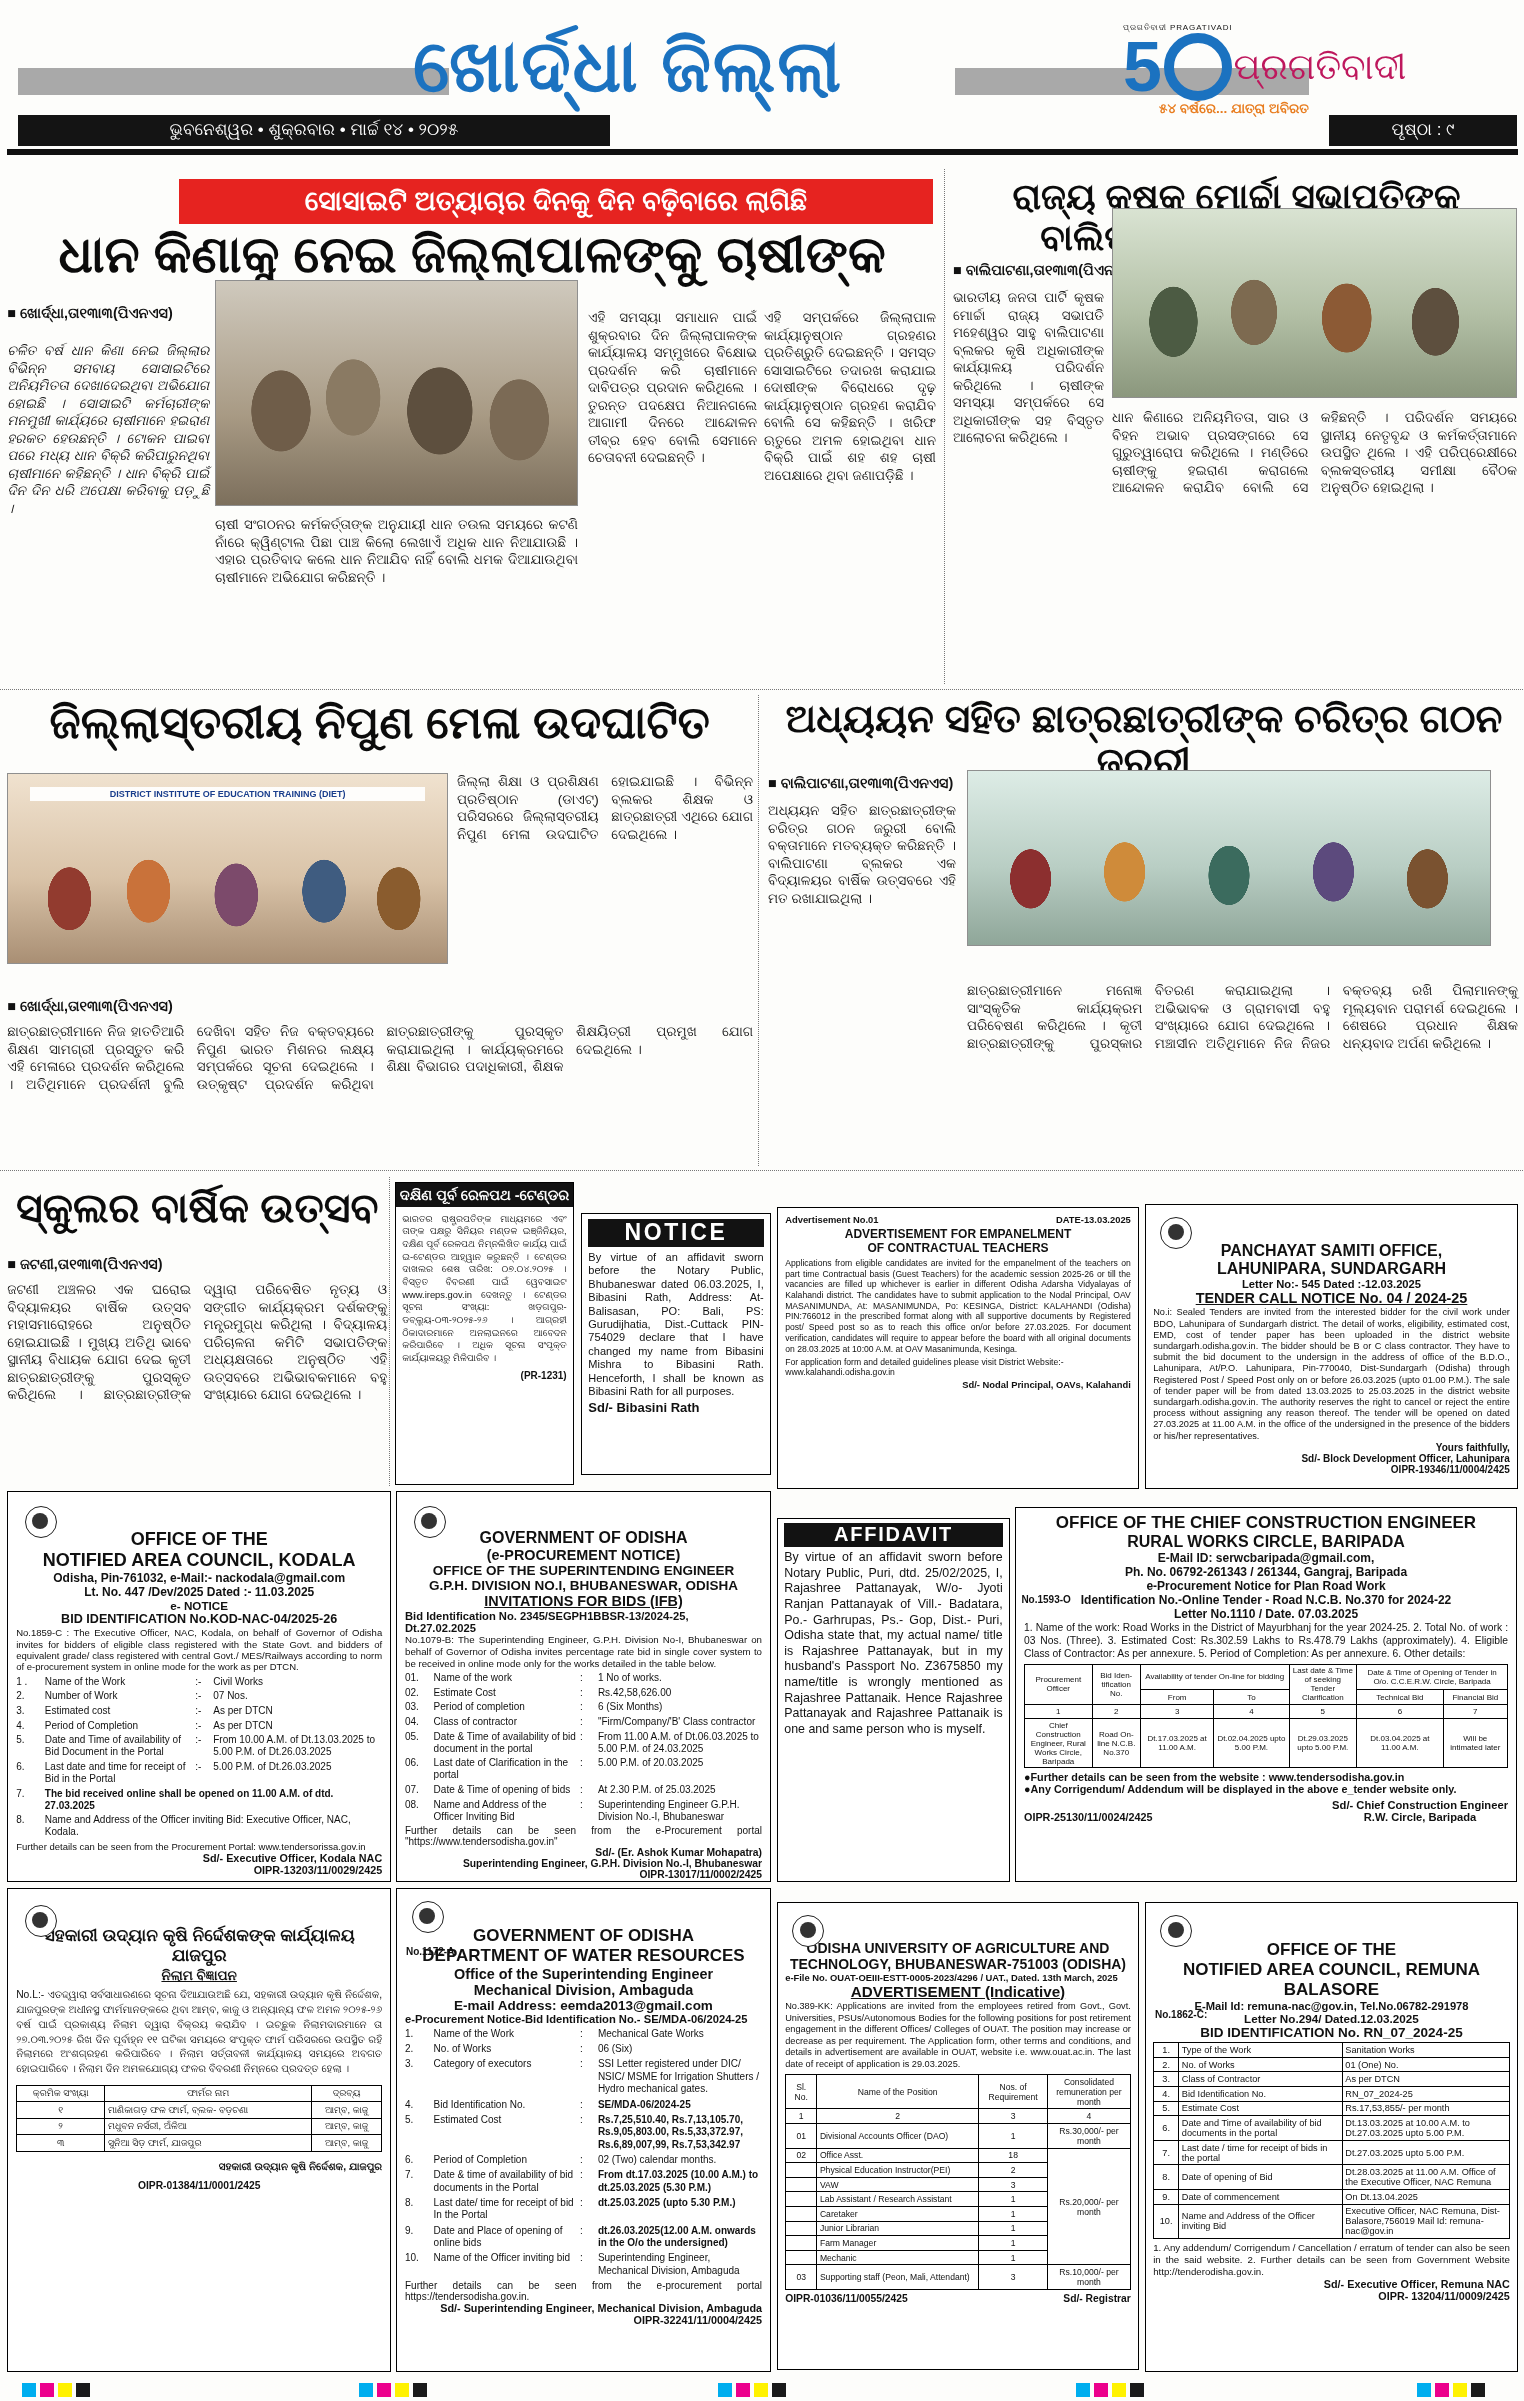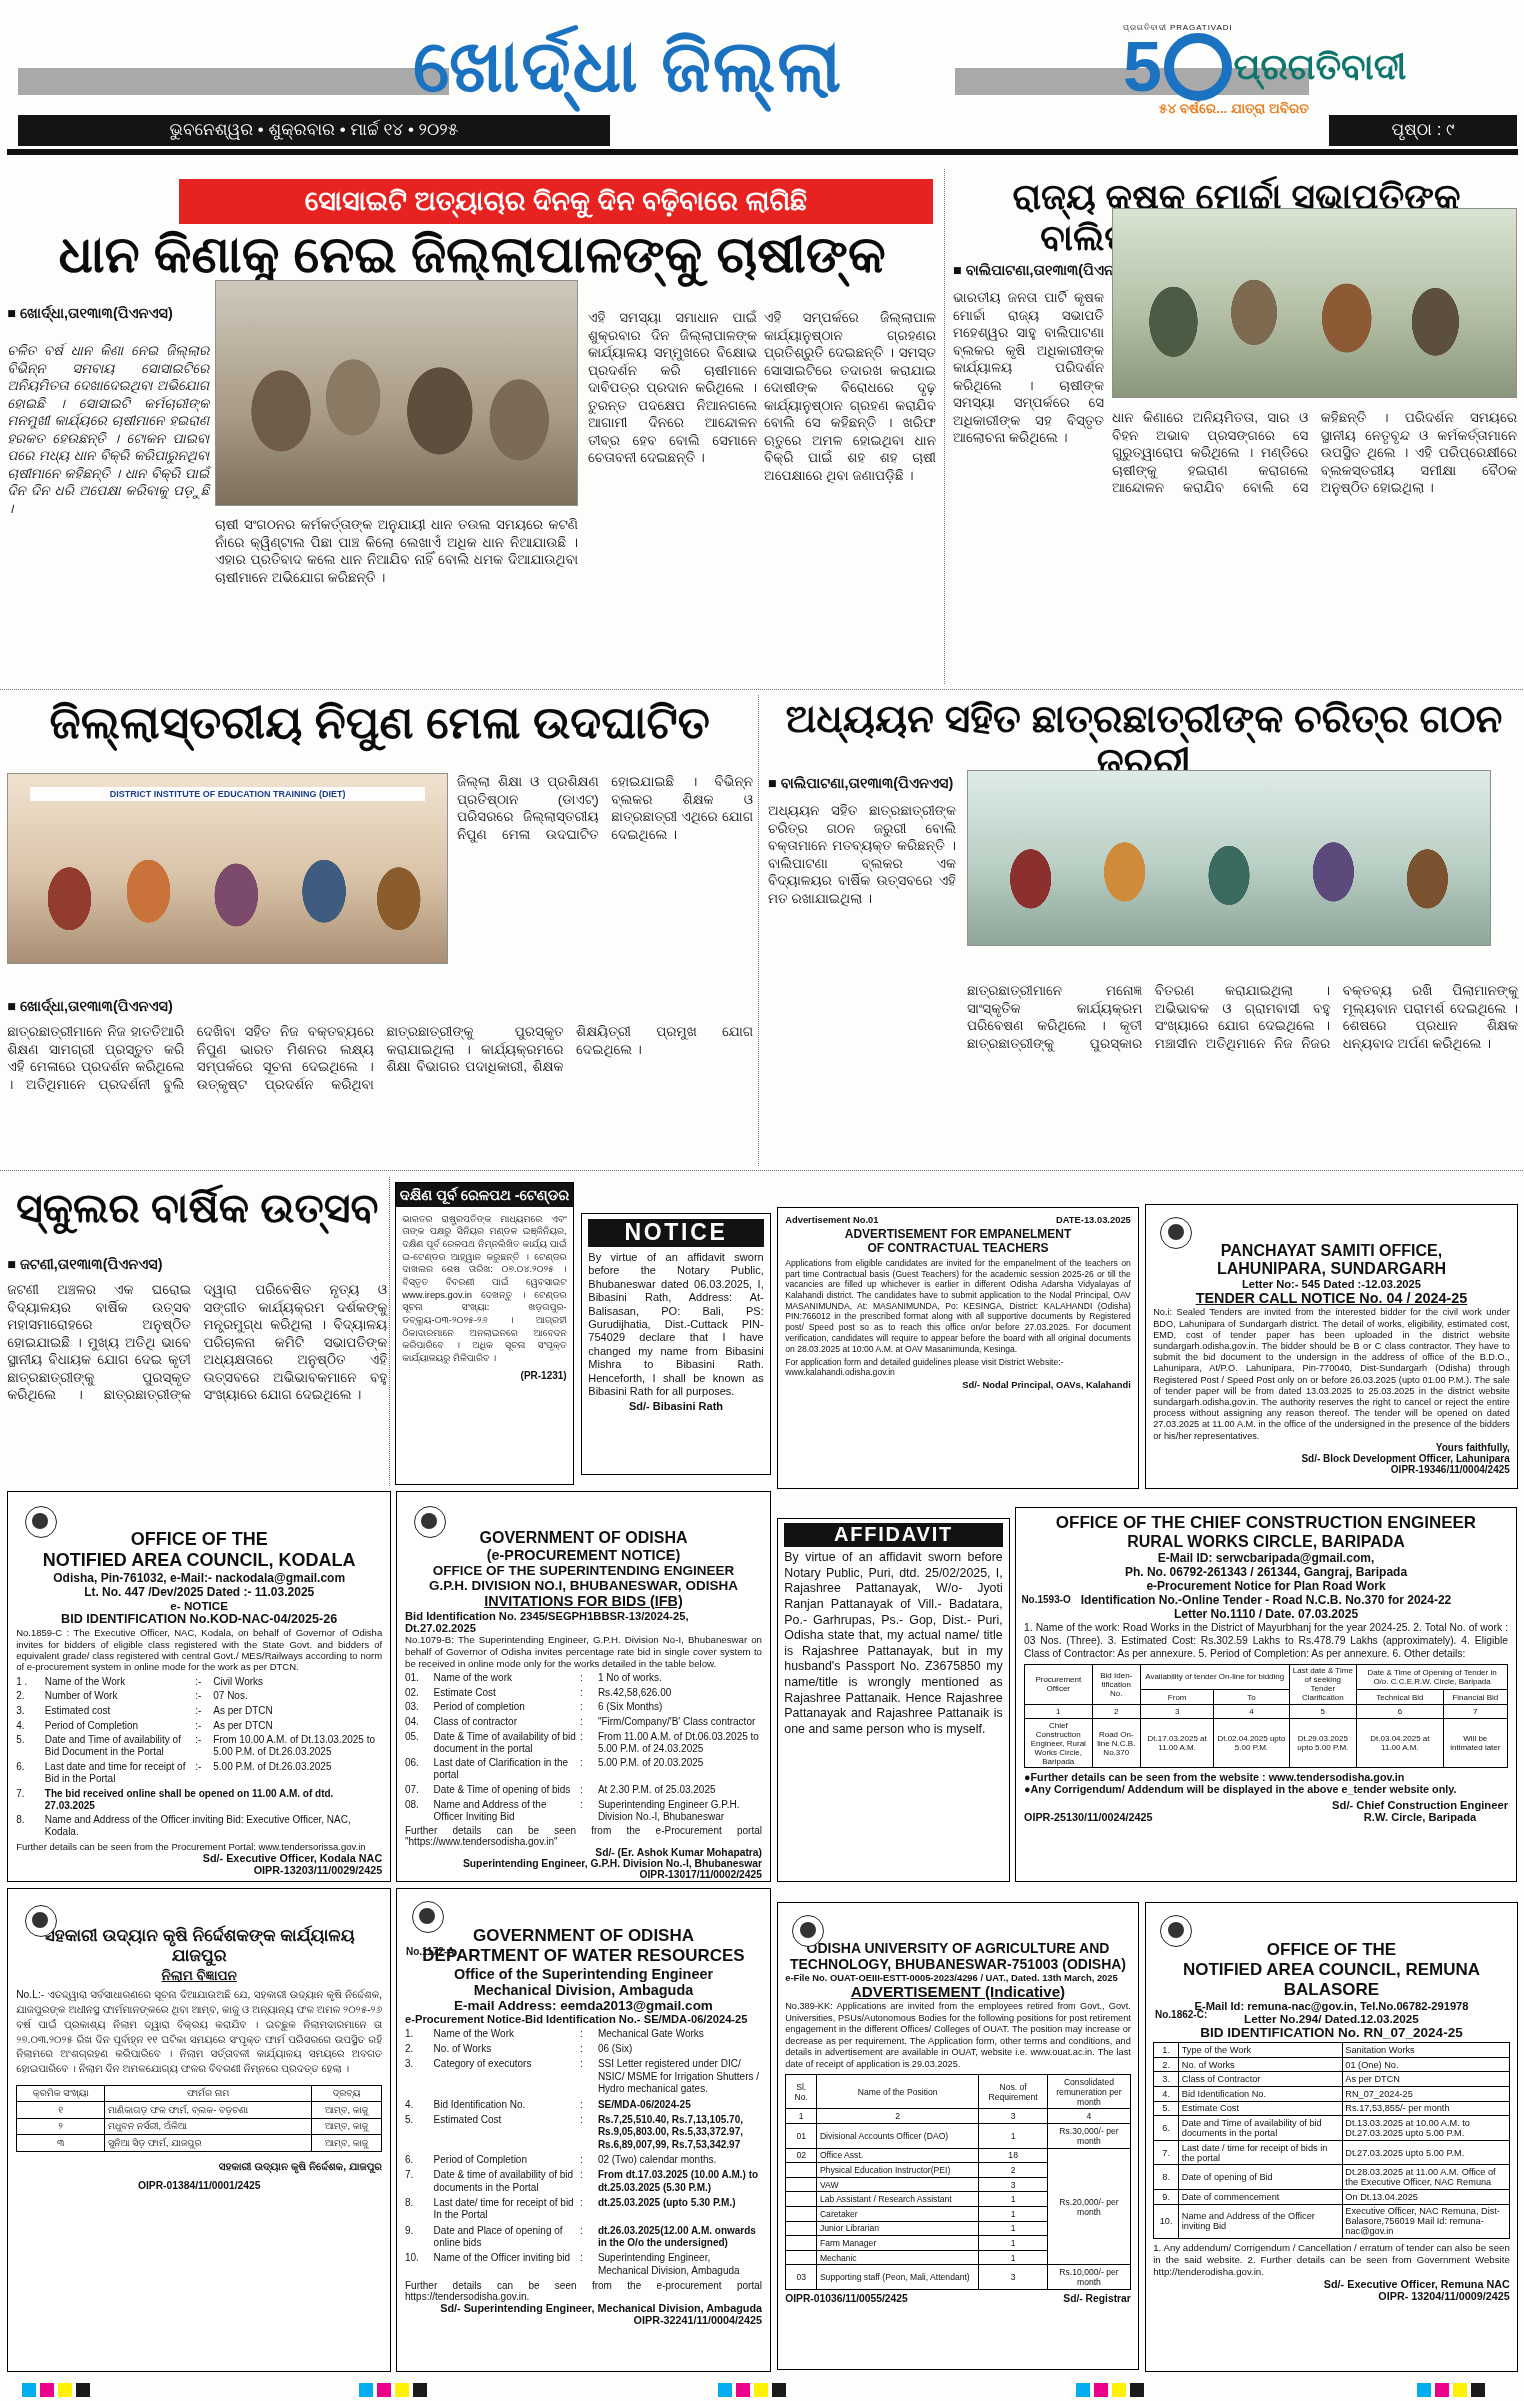--- a/index.html
+++ b/index.html
@@ -7,21 +7,21 @@
        font-family:"Liberation Sans","DejaVu Sans",sans-serif;color:#111;overflow:hidden;}
   .abs{position:absolute;box-sizing:border-box;}
   .just{text-align:justify;text-justify:inter-word;}
   .ctr{text-align:center;}
   .b{font-weight:bold;}
   
   .graybar{background:#a9a9a9;height:27px;}
   .mast-title{font-size:72px;font-weight:bold;color:#1b72c0;letter-spacing:1.8px;line-height:1.3;}
   .blackbar{background:#141414;color:#fff;font-size:17px;line-height:30.5px;text-align:center;}
   .rule{background:#101010;}
-  .brand-odia{font-size:36px;font-weight:bold;color:#0f766e;line-height:1;}
+  .brand-odia{font-size:36px;font-weight:normal;color:#be185d;line-height:1;}
   .brand-top{font-size:8px;color:#121212;letter-spacing:0.9px;}
   .brand-5{font-size:70px;font-weight:bold;color:#1b72c0;line-height:.9;}
   .brand-ring{width:48px;height:48px;border:10px solid #1b72c0;border-radius:50%;display:inline-block;}
   .tagline{color:#e87c1e;font-size:13.5px;font-weight:bold;}
   
   .kicker{background:#e62320;color:#fff;font-size:27px;font-weight:bold;line-height:45px;}
   .hl{font-weight:bold;color:#0b0b0b;}
   .byline{font-size:14.4px;font-weight:bold;}
   .news{font-size:13.5px;line-height:1.3;}
   .cols2{column-count:2;column-gap:12.6px;}
@@ -131,21 +131,21 @@
 
 <div class="abs nbox" style="left:395px;top:1182px;width:179px;height:303px;padding:0;">
   <div class="nb-black" style="font-size:14.4px;padding:3.6px 1.8px;">ଦକ୍ଷିଣ ପୂର୍ବ ରେଳପଥ -ଟେଣ୍ଡର</div>
   <div class="just" style="font-size:9.4px;line-height:1.35;padding:5.4px 6.3px;">ଭାରତର ରାଷ୍ଟ୍ରପତିଙ୍କ ମାଧ୍ୟମରେ ଏବଂ ତାଙ୍କ ପକ୍ଷରୁ ସିନିୟର ମଣ୍ଡଳ ଇଞ୍ଜିନିୟର, ଦକ୍ଷିଣ ପୂର୍ବ ରେଳପଥ ନିମ୍ନଲିଖିତ କାର୍ଯ୍ୟ ପାଇଁ ଇ-ଟେଣ୍ଡର ଆହ୍ୱାନ କରୁଛନ୍ତି । ଟେଣ୍ଡର ଦାଖଲର ଶେଷ ତାରିଖ: ୦୭.୦୪.୨୦୨୫ । ବିସ୍ତୃତ ବିବରଣୀ ପାଇଁ ୱେବସାଇଟ www.ireps.gov.in ଦେଖନ୍ତୁ । ଟେଣ୍ଡର ସୂଚନା ସଂଖ୍ୟା: ଖଡ଼ଗପୁର-ଡବ୍ଲ୍ୟୁ-୦୩-୨୦୨୫-୨୬ । ଆଗ୍ରହୀ ଠିକାଦାରମାନେ ଅନଲାଇନରେ ଆବେଦନ କରିପାରିବେ । ଅଧିକ ସୂଚନା ସଂପୃକ୍ତ କାର୍ଯ୍ୟାଳୟରୁ ମିଳିପାରିବ ।</div>
   <div class="b" style="font-size:10px;text-align:right;padding:0 6.3px;">(PR-1231)</div>
 </div>
 
 <div class="abs nbox" style="left:581px;top:1213px;width:190px;height:262px;padding:4.5px 6.3px;">
   <div class="nb-black" style="font-size:23px;letter-spacing:2.7px;padding:0.9px 0;">NOTICE</div>
   <div class="just" style="font-size:11px;line-height:1.22;margin-top:3.6px;">By virtue of an affidavit sworn before the Notary Public, Bhubaneswar dated 06.03.2025, I, Bibasini Rath, Address: At- Balisasan, PO: Bali, PS: Gurudijhatia, Dist.-Cuttack PIN-754029 declare that I have changed my name from Bibasini Mishra to Bibasini Rath. Henceforth, I shall be known as Bibasini Rath for all purposes.</div>
-  <div class="b" style="font-size:11px;text-align:center;margin-top:1.8px;">Sd/- Bibasini Rath</div>
+  <div class="b" style="font-size:13px;text-align:left;margin-top:1.8px;">Sd/- Bibasini Rath</div>
 </div>
 
 <div class="abs nbox" style="left:777px;top:1207px;width:362px;height:282px;padding:4.5px 7.2px;">
   <div style="display:flex;justify-content:space-between;font-size:9.4px;font-weight:bold;margin-top:1.8px;">
     <span>Advertisement No.01</span>
     <span>DATE-13.03.2025</span>
   </div>
   <div class="b ctr" style="font-size:12px;margin-top:1.8px;">ADVERTISEMENT FOR EMPANELMENT</div>
   <div class="b ctr" style="font-size:12px;">OF CONTRACTUAL TEACHERS</div>
   <div class="just" style="font-size:8.6px;line-height:1.25;margin-top:2.7px;">Applications from eligible candidates are invited for the empanelment of the teachers on part time Contractual basis (Guest Teachers) for the academic session 2025-26 or till the vacancies are filled up whichever is earlier in different Odisha Adarsha Vidyalayas of Kalahandi district. The candidates have to submit application to the Nodal Principal, OAV MASANIMUNDA, At: MASANIMUNDA, Po: KESINGA, District: KALAHANDI (Odisha) PIN:766012 in the prescribed format along with all supportive documents by Registered post/ Speed post so as to reach this office on/or before 27.03.2025. For document verification, candidates will require to appear before the board with all original documents on 28.03.2025 at 10:00 A.M. at OAV Masanimunda, Kesinga.</div>

